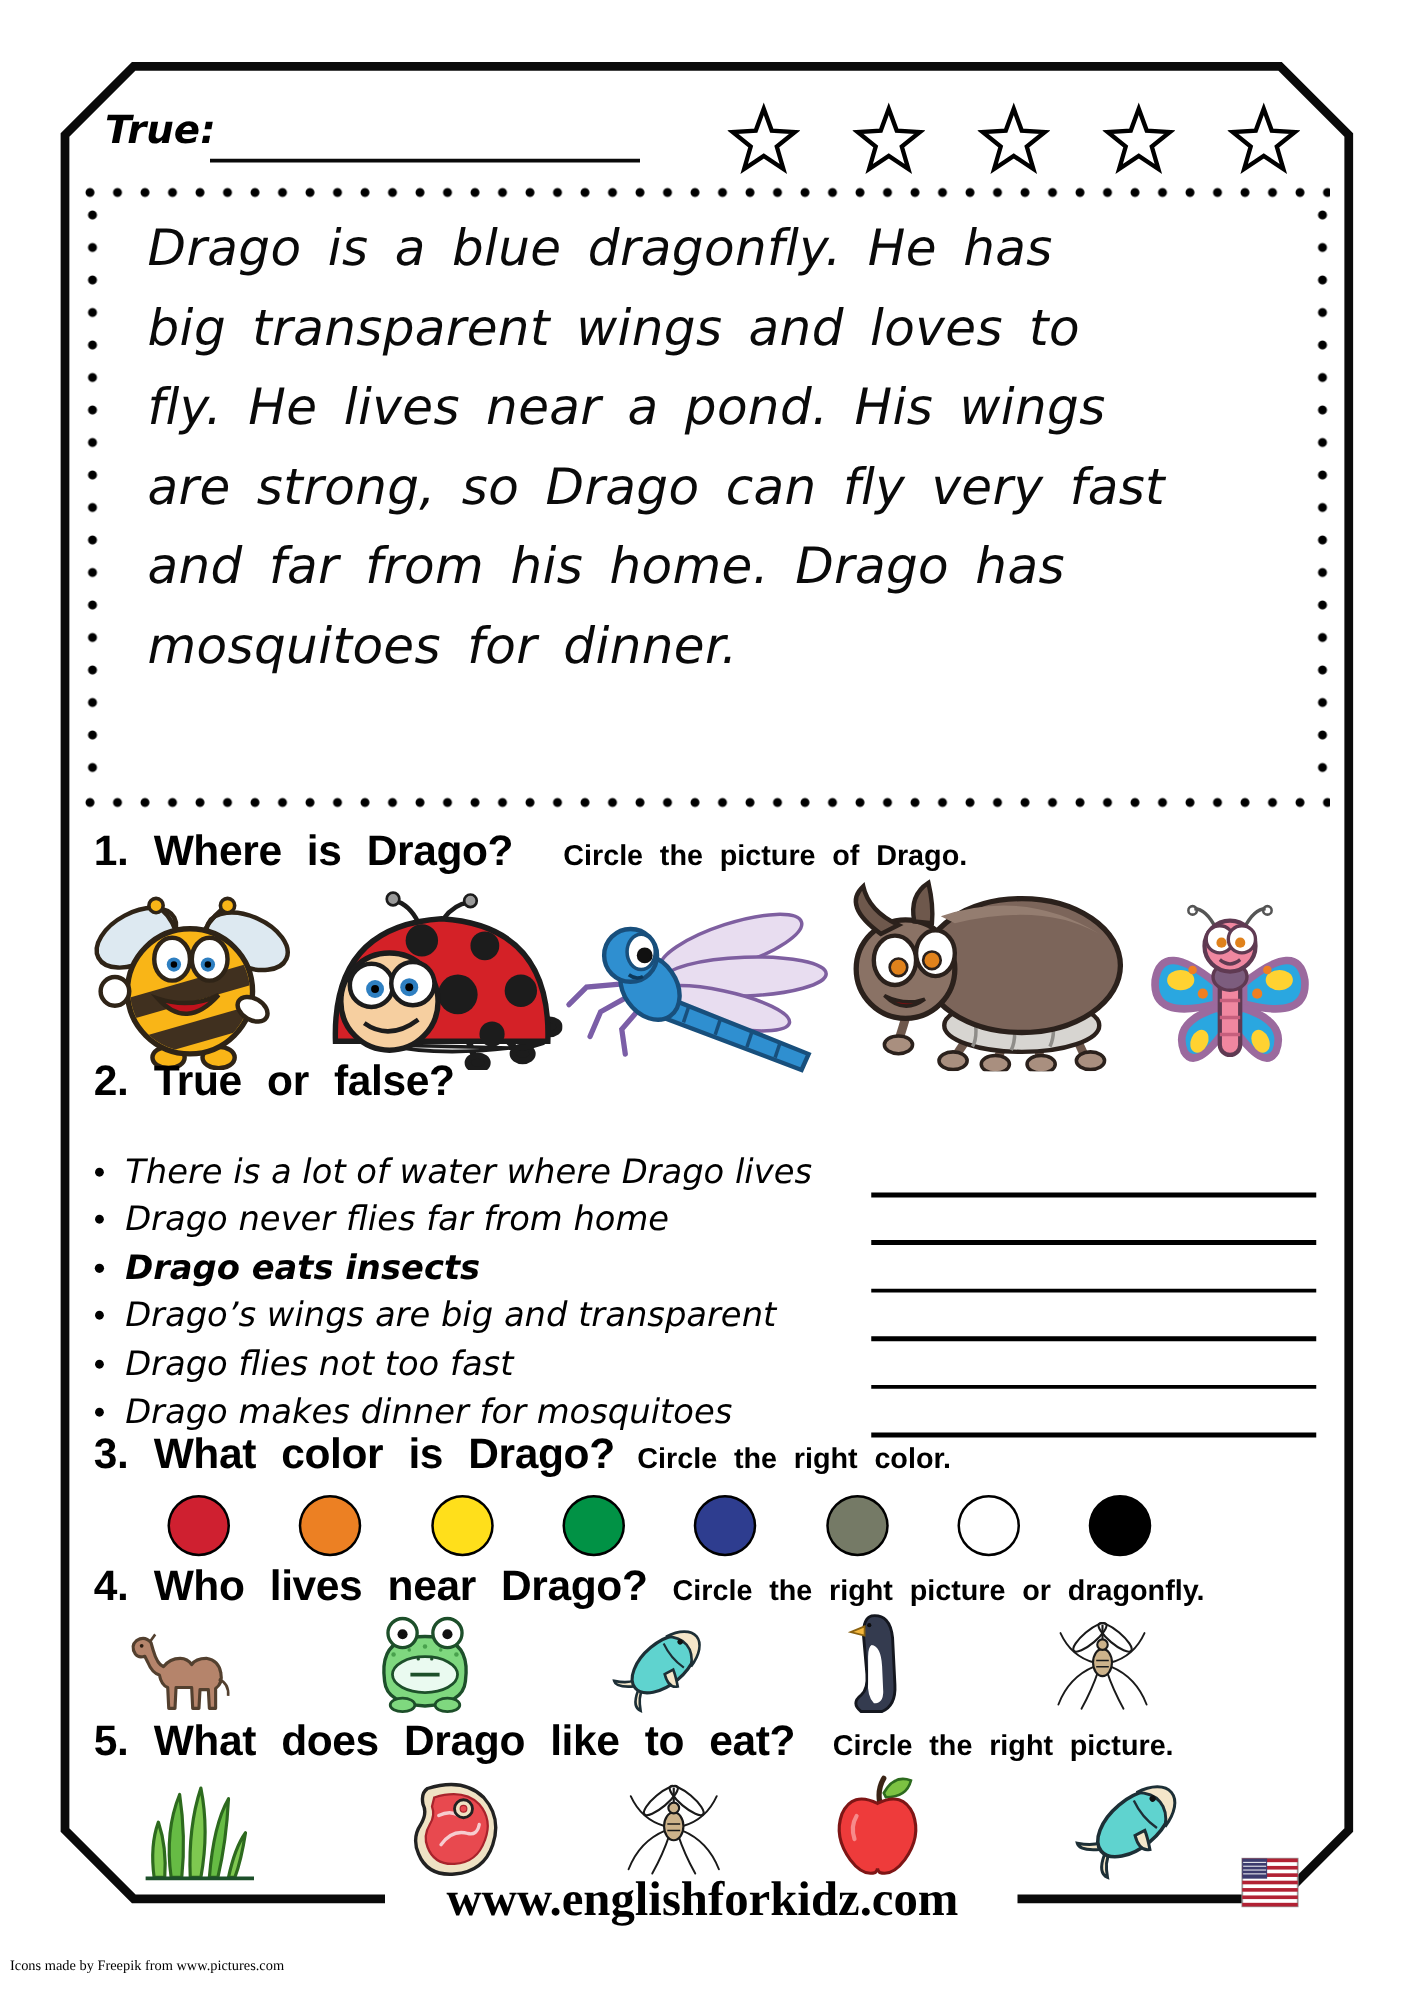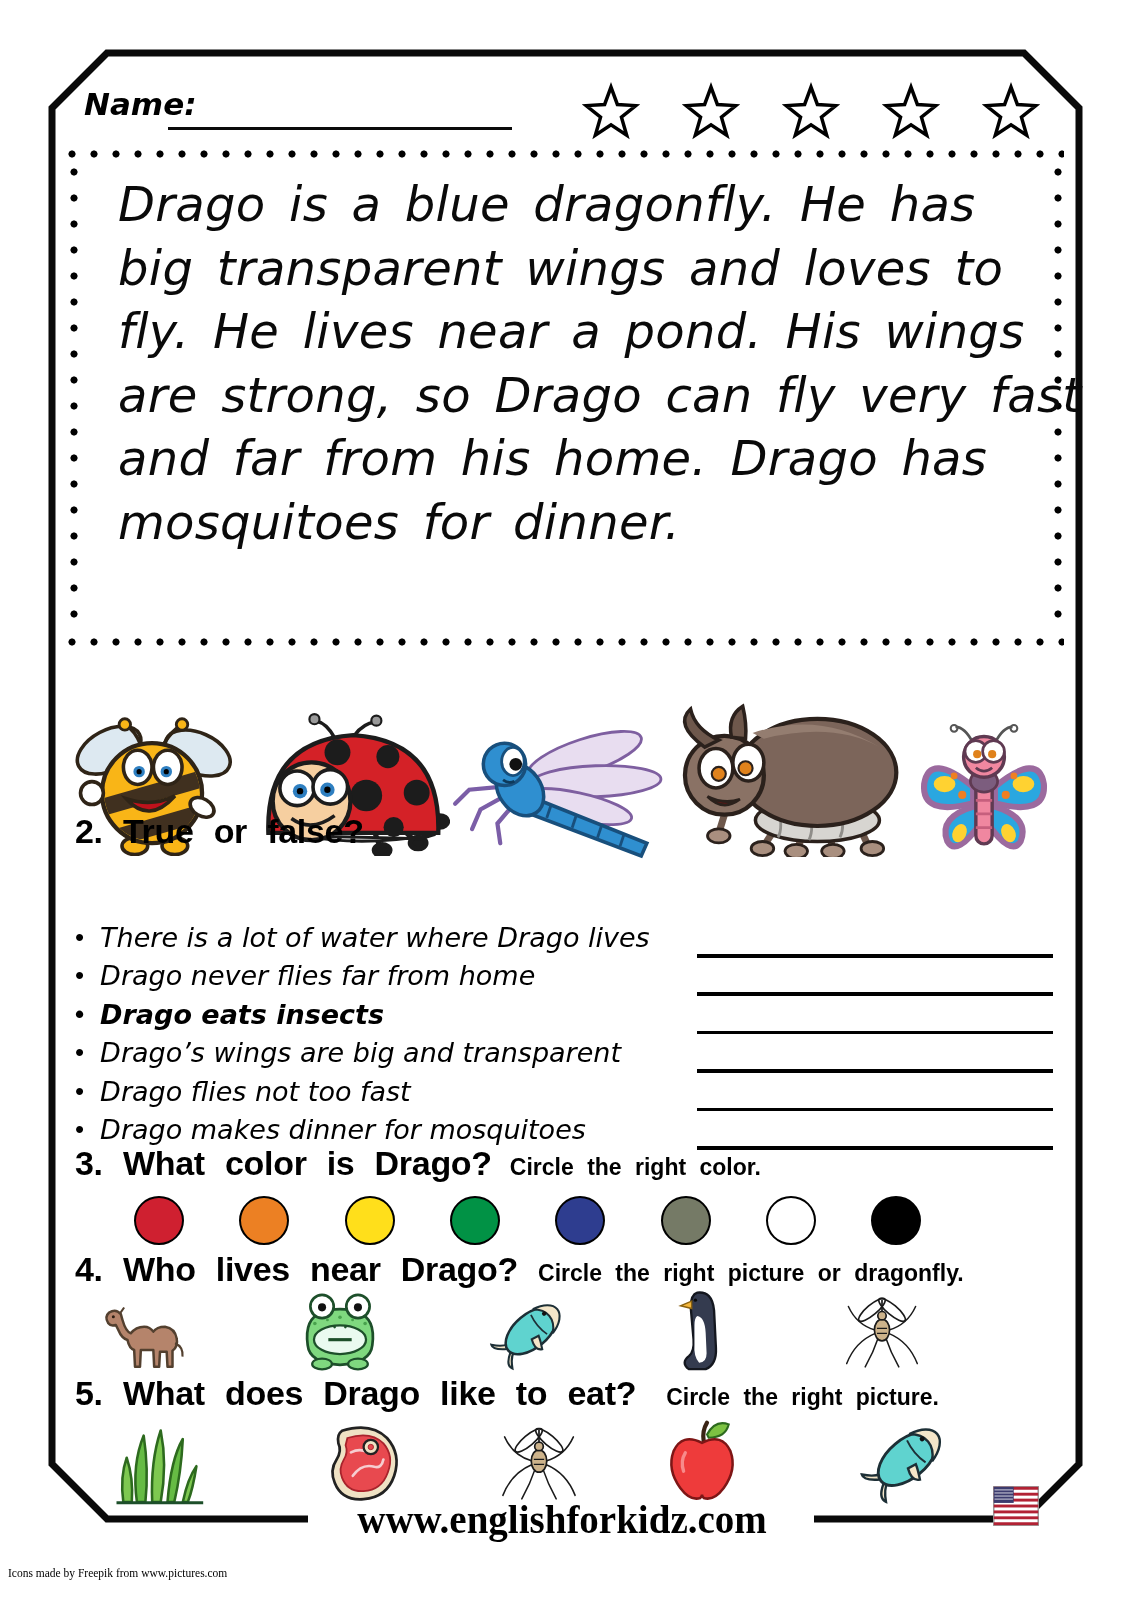--- a/index.html
+++ b/index.html
@@ -16,21 +16,21 @@
   .name-label{font-family:"DejaVu Sans",sans-serif;font-style:italic;font-weight:bold;font-size:31px;}
   #name-line{height:3px;background:#0a0a0a;}
   #stars-row{display:flex;gap:42px;}
   .star{width:58px;height:64px;display:inline-block;}
 
   
   .dot-h{height:8px;background-image:radial-gradient(circle at 4px 4px,#000 3.2px,transparent 3.9px);
          background-size:22px 8px;background-repeat:repeat-x;}
   .dot-v{width:8px;background-image:radial-gradient(circle at 4px 4px,#000 3.2px,transparent 3.9px);
          background-size:8px 26px;background-repeat:repeat-y;}
-  .passage-line{font-family:"DejaVu Sans",sans-serif;font-style:italic;font-size:48px;height:63.5px;
+  .passage-line{font-family:"DejaVu Sans",sans-serif;font-style:italic;font-size:40px;height:63.5px;
                 white-space:nowrap;word-spacing:8px;letter-spacing:0.3px;color:#0a0a0a;}
 
   
   .q-row{position:absolute;display:flex;align-items:baseline;}
   .heading{font-weight:bold;font-size:34px;word-spacing:11px;letter-spacing:-0.3px;white-space:nowrap;}
   .instruction{font-weight:bold;font-size:23px;word-spacing:7px;white-space:nowrap;}
 
   
   #q2-list{position:absolute;left:75px;top:922px;width:990px;height:240px;}
   .tf-row{position:absolute;left:0;width:990px;height:38px;}
@@ -83,21 +83,21 @@
           <path d="M50 28 L50 14" stroke-width="2"></path>
         </g>
       </g>
     </defs>
   </svg>
 
   <svg id="border-svg" width="1131" height="1600" viewBox="0 0 1131 1600">
     <path d="M107 53 H1024 L1079 108 V1464 L1024 1519 H107 L52 1464 V108 Z" fill="none" stroke="#0a0a0a" stroke-width="7"></path>
   </svg>
 
-  <div class="abs content name-label" style="left:84px;top:86px;">Name:</div>
+  <div class="abs content name-label" style="left:84px;top:86px;">True:</div>
   <div id="name-line" class="abs content" style="left:168px;top:127px;width:344px;"></div>
   <div id="stars-row" class="abs content" style="left:582px;top:80px;">
       <span class="star">
         <svg viewBox="0 0 100 100" width="58" height="64">
           <path d="M50 7 L61 37 L93 39 L68 59 L77 90 L50 72 L23 90 L32 59 L7 39 L39 37 Z" fill="#fff" stroke="#000" stroke-width="6" stroke-linejoin="miter"></path>
         </svg>
       </span>
       <span class="star">
         <svg viewBox="0 0 100 100" width="58" height="64">
           <path d="M50 7 L61 37 L93 39 L68 59 L77 90 L50 72 L23 90 L32 59 L7 39 L39 37 Z" fill="#fff" stroke="#000" stroke-width="6" stroke-linejoin="miter"></path>
@@ -126,20 +126,24 @@
   <div class="abs content dot-v" style="left:1054px;top:168px;height:466px;"></div>
   <div id="passage-lines" class="abs content" style="left:118px;top:176px;">
       <div class="passage-line">Drago is a blue dragonfly. He has</div>
       <div class="passage-line">big transparent wings and loves to</div>
       <div class="passage-line">fly. He lives near a pond. His wings</div>
       <div class="passage-line">are strong, so Drago can fly very fast</div>
       <div class="passage-line">and far from his home. Drago has</div>
       <div class="passage-line">mosquitoes for dinner.</div>
     </div>
 
+  <div class="q-row content" style="left:75px;top:662px;">
+    <span class="heading">1. Where is Drago?</span>
+    <span class="instruction" style="margin-left:40px;">Circle the picture of Drago.</span>
+  </div>
 
   <span class="abs content" style="left:66px;top:713px;">
     <svg viewBox="0 0 120 100" width="172" height="143">
       <g stroke="#2f2417" stroke-width="2.5">
         <ellipse cx="30" cy="26" rx="24" ry="14" fill="#dde9f1" transform="rotate(-28 30 26)"></ellipse>
         <ellipse cx="92" cy="28" rx="24" ry="14" fill="#dde9f1" transform="rotate(24 92 28)"></ellipse>
       </g>
       <path d="M52 22 Q48 12 42 9" fill="none" stroke="#2f2417" stroke-width="2.5"></path>
       <path d="M68 22 Q74 12 80 9" fill="none" stroke="#2f2417" stroke-width="2.5"></path>
       <circle cx="41" cy="8" r="4" fill="#f9b517" stroke="#2f2417" stroke-width="2"></circle>
@@ -285,21 +289,21 @@
       <ellipse cx="50" cy="48" rx="10" ry="8" fill="#7c5d7e" stroke="#5f3a52" stroke-width="2"></ellipse>
       <circle cx="50" cy="30" r="15" fill="#f087a0" stroke="#5f3a52" stroke-width="2.5"></circle>
       <circle cx="44" cy="26" r="8" fill="#fff" stroke="#5f3a52" stroke-width="2"></circle>
       <circle cx="57" cy="26" r="8" fill="#fff" stroke="#5f3a52" stroke-width="2"></circle>
       <circle cx="45" cy="28" r="3" fill="#e0821c"></circle>
         <circle cx="56" cy="28" r="3" fill="#e0821c"></circle>
       <path d="M44 38 Q50 43 56 38" stroke="#5f3a52" stroke-width="2" fill="none"></path>
     </svg>
   </span>
 
-  <div class="q-row content" style="left:75px;top:812px;justify-content:flex-end;">
+  <div class="q-row content" style="left:75px;top:846px;justify-content:flex-end;">
     <span class="heading">2. True or false?</span>
   </div>
   <div id="q2-list" class="content">
       <div class="tf-row" style="top: 0px;"><span class="bullet">•</span><span class="tf-text">There is a lot of water where Drago lives</span><span class="tf-line"></span></div>
       <div class="tf-row" style="top: 38.4px;"><span class="bullet">•</span><span class="tf-text">Drago never flies far from home</span><span class="tf-line"></span></div>
       <div class="tf-row" style="top: 76.8px; font-weight: bold;"><span class="bullet">•</span><span class="tf-text">Drago eats insects</span><span class="tf-line"></span></div>
       <div class="tf-row" style="top: 115.2px;"><span class="bullet">•</span><span class="tf-text">Drago’s wings are big and transparent</span><span class="tf-line"></span></div>
       <div class="tf-row" style="top: 153.6px;"><span class="bullet">•</span><span class="tf-text">Drago flies not too fast</span><span class="tf-line"></span></div>
       <div class="tf-row" style="top: 192px;"><span class="bullet">•</span><span class="tf-text">Drago makes dinner for mosquitoes</span><span class="tf-line"></span></div>
     </div>

